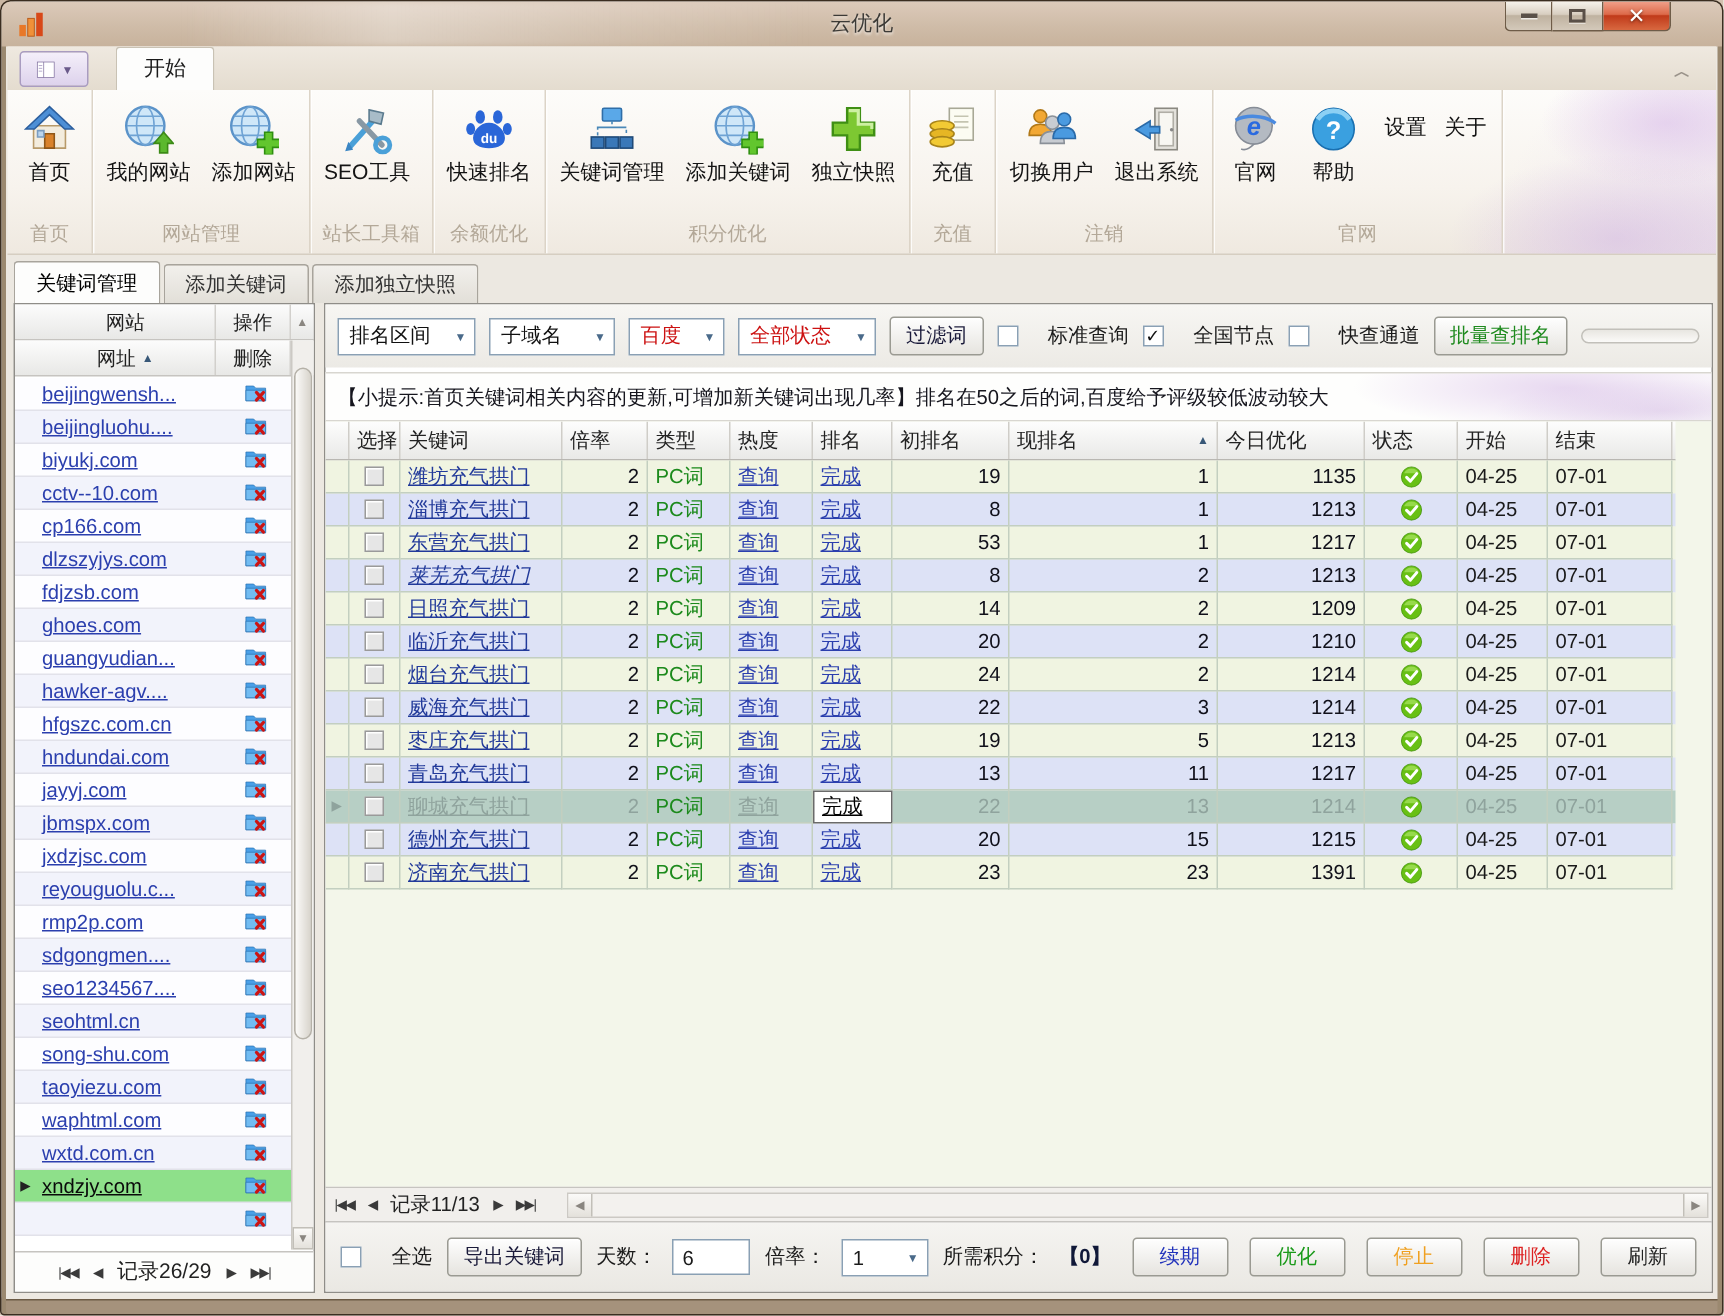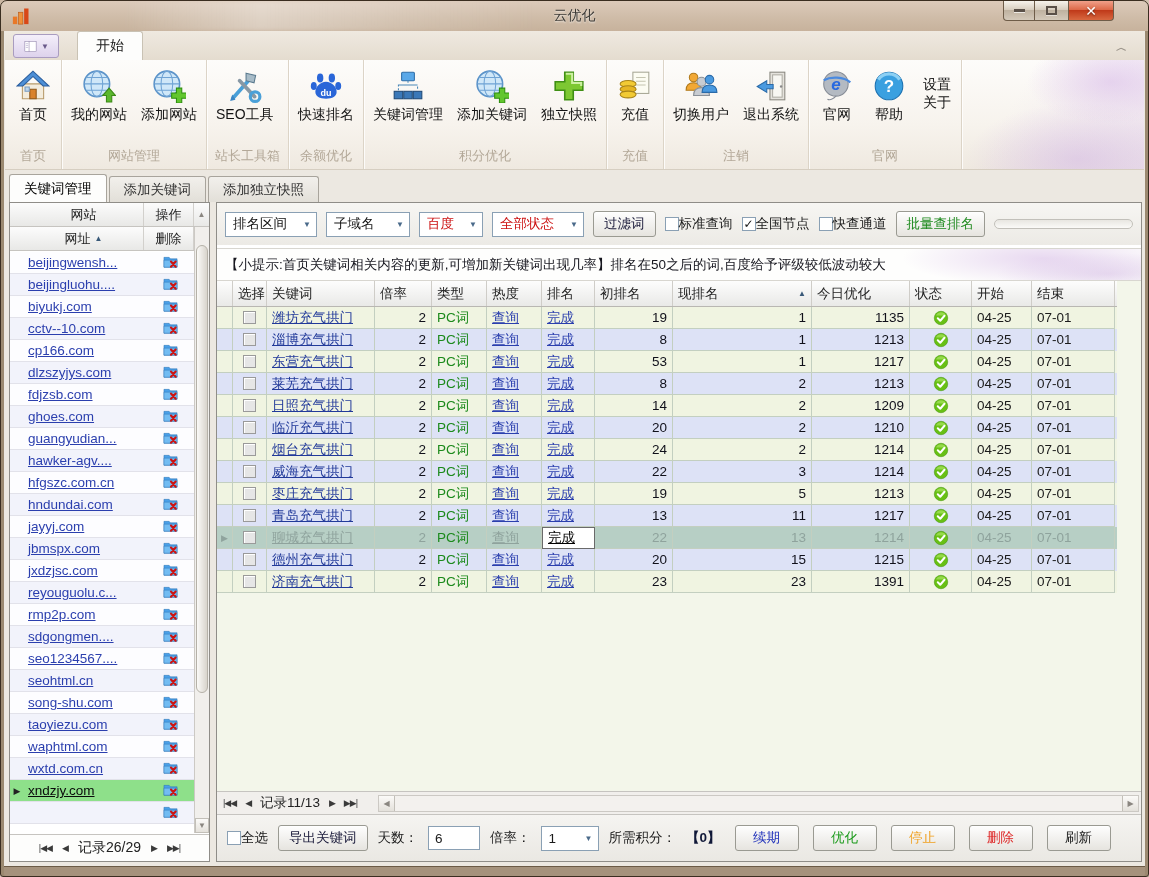--- a/index.html
+++ b/index.html
@@ -62,21 +62,21 @@
       radial-gradient(ellipse 160px 80px at 70% 90%, rgba(206,176,226,.45), transparent 70%),
       linear-gradient(120deg, transparent 40%, rgba(230,214,240,.5)); }
   .ribbon-groups { position:relative; display:flex; height:100%; }
   .rgroup { display:flex; flex-direction:column; border-right:1px solid #dcd4c7; box-shadow:1px 0 0 rgba(255,255,255,.8); }
   .rgroup-buttons { flex:1; display:flex; align-items:flex-start; padding:4px 2px 0; }
   .rbtn { display:flex; flex-direction:column; align-items:center; gap:3px; padding:5px 7px 2px; min-width:52px; border-radius:3px; }
   .rbtn .icon { width:34px; height:34px; }
   .rbtn .icon svg { width:100%; height:100%; }
   .rbtn-label { font-size:14px; color:#141414; white-space:nowrap; }
   .rgroup-label { height:24px; text-align:center; font-size:13px; color:#b3a898; line-height:22px; white-space:nowrap; padding:0 8px;}
-  .rtextcol { display:flex; flex-direction:column; gap:0; padding:12px 8px 0;justify-content:space-between; }
+  .rtextcol { display:flex; flex-direction:row; gap:12px; padding:12px 8px 0;justify-content:space-between; }
   .rtext-btn { font-size:14px; color:#141414; white-space:nowrap; }
   
   .doctabs { position:absolute; left:8px; top:173px; right:8px; height:28px; display:flex; align-items:flex-end; }
   .doctab { height:26px; padding:0 14px; display:flex; align-items:center; font-size:13.5px;
     background:linear-gradient(180deg,#f2f0ec,#e2dfd8); border:1px solid #a8a49c; border-bottom:none;
     border-radius:3px 3px 0 0; margin-right:2px; color:#333; }
   .doctab.active { background:#fdfdfc; height:28px; color:#000; position:relative; z-index:2; }
   
   .panel { position:absolute; background:#fff; border:1px solid #8f8d88; }
   .sidebar { left:8px; top:201px; width:201px; height:660px; }
@@ -102,21 +102,21 @@
   .sb-pager { position:absolute; left:0; right:0; bottom:0; height:27px; border-top:1px solid #c6c4c0;
     background:#fdfdfc; display:flex; align-items:center; justify-content:center; gap:10px; font-size:14px; color:#222;}
   .nav-glyph { font-size:9px; color:#3a3a3a; letter-spacing:-1px; }
   
   .filterbar { height:42px; background:linear-gradient(180deg,#f7f6f3,#eceae5); display:flex; align-items:center; gap:9px; padding:0 8px; position:relative;}
   .select { height:25px; background:#fff; border:1px solid #8aa0b4; display:flex; align-items:center; font-size:13.5px; padding-left:7px; position:relative; }
   .select .caret { margin-left:auto; margin-right:5px; font-size:8px; color:#4a6a8a; }
   .btn { height:26px; padding:0 10px; border:1px solid #9a9documented8a2; border:1px solid #9a9a92; border-radius:3px;
     background:linear-gradient(180deg,#fefefe,#e6e4df); display:inline-flex; align-items:center; justify-content:center;
     font-size:13.5px; color:#1a1a3a; box-shadow:0 1px 0 rgba(255,255,255,.8) inset; }
-  .chk { display:flex; align-items:center; gap:0; font-size:13.5px; color:#1a1a1a; }
+  .chk { display:flex; align-items:center; gap:20px; font-size:13.5px; color:#1a1a1a; }
   .chk .box { width:14px; height:14px; background:#fff; border:1px solid #8aa0b4; display:flex; align-items:center; justify-content:center; font-size:12px; color:#111; font-weight:bold;}
   .batch-btn { color:#1e8a1e; }
   .filter-groove { flex:1; height:10px; border:1px solid #c2c0ba; border-radius:5px; background:linear-gradient(180deg,#e8e6e1,#fbfaf8); }
   
   .tipbar { height:33px; margin-top:3px; background:#fefefd; border-top:1px solid #d8d6d0; border-bottom:1px solid #d8d6d0;
     display:flex; align-items:center; padding-left:8px; font-size:13.5px; color:#16161e; position:relative; overflow:hidden;}
   .tip-deco { position:absolute; right:0; top:0; width:330px; height:100%;
     background:radial-gradient(ellipse 200px 40px at 70% 30%, rgba(210,180,228,.5), transparent 70%),
                radial-gradient(ellipse 160px 30px at 90% 80%, rgba(200,170,220,.4), transparent 70%);}
   
@@ -860,21 +860,21 @@
                 </svg></span>
             </div>
             <div class="g-cell" style="width: 60px;">04-25</div>
             <div class="g-cell" style="width: 83px;">07-01</div>
           </div>
           <div class="grid-row even">
             <div class="g-cell g-ind" style="width: 16px;"></div>
             <div class="g-cell" style="width: 34px;">
               <span class="rowchk"></span>
             </div>
-            <div class="g-cell" style="width: 108px;">
+            <div class="g-cell" style="width: 108px; font-style: italic;">
               <span class="kw-link">莱芜充气拱门</span>
             </div>
             <div class="g-cell num" style="width: 57px;">2</div>
             <div class="g-cell" style="width: 55px;">
               <span class="type-txt">PC词</span>
             </div>
             <div class="g-cell" style="width: 55px;">
               <span class="g-link">查询</span>
             </div>
             <div class="g-cell rank-cell" style="width: 53px;">

